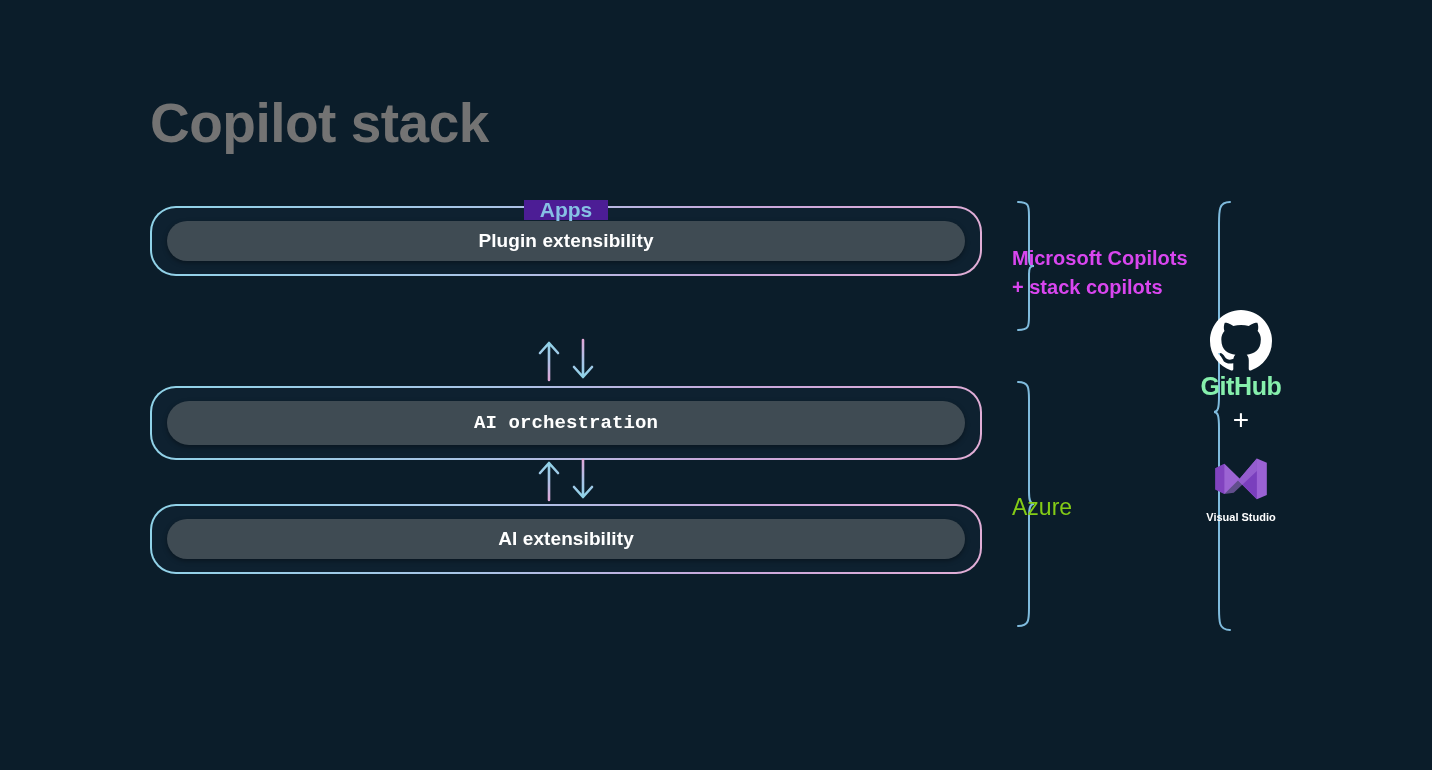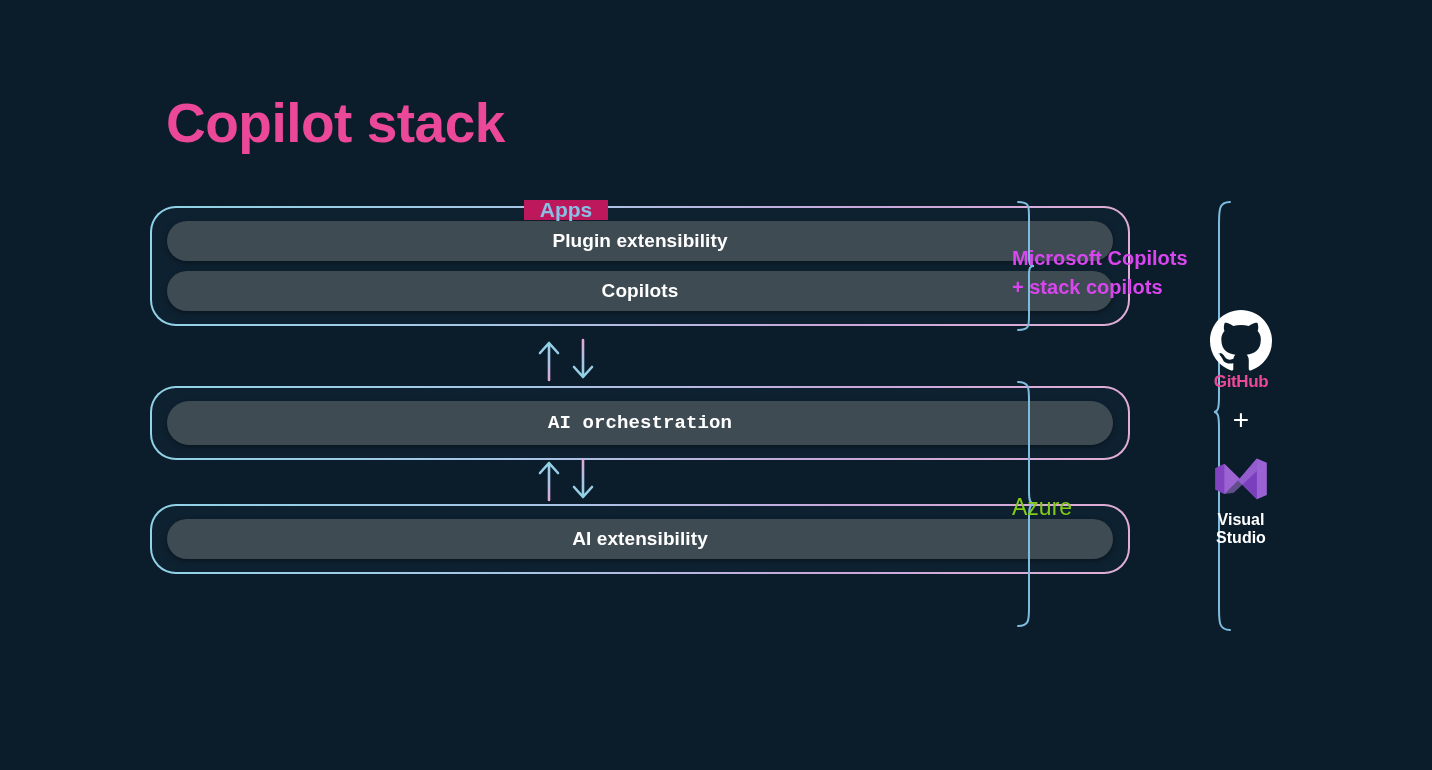--- a/index.html
+++ b/index.html
@@ -15,35 +15,35 @@
   #slide {
     position: relative;
     width: 1432px;
     height: 770px;
     background: #0b1d2a;
   }
 
   
   #page-title {
     position: absolute;
-    left: 166px;
+    left: 150px;
     top: 96px;
     font-size: 55px;
     font-weight: 700;
-    color: #ec4899;
+    color: #737373;
     letter-spacing: -0.5px;
     line-height: 1;
     white-space: nowrap;
   }
 
   
   .layer {
     position: absolute;
     left: 150px;
-    width: 980px;
+    width: 832px;
     border-radius: 26px;
     padding: 2px;
     background: linear-gradient(110deg, #8fd3e8 0%, #a8c4e6 40%, #c9a7db 70%, #e2aed6 100%);
   }
   .layer-inner {
     background: #0e2130;
     border-radius: 24px;
     padding: 13px 15px;
     display: flex;
     flex-direction: column;
@@ -75,21 +75,21 @@
     left: 0;
     top: 200px;
     width: 832px;
     margin-left: 150px;
     display: flex;
     align-items: center;
     justify-content: center;
     pointer-events: none;
   }
   #apps-legend .legend-text {
-    background: #be185d;
+    background: #4c1d95;
     color: #86c0e4;
     font-size: 21px;
     font-weight: 700;
     padding: 0 16px;
     line-height: 20px;
   }
 
   
   .arrows {
     position: absolute;
@@ -132,22 +132,22 @@
 
   
   #github-logo {
     position: absolute;
     left: 1192px;
     top: 310px;
     width: 98px;
     text-align: center;
   }
   #github-wordmark {
-    color: #ec4899;
-    font-size: 17px;
+    color: #86efac;
+    font-size: 25px;
     font-weight: 700;
     letter-spacing: -0.4px;
     margin-top: -4px;
   }
 
   #plus-sign {
     position: absolute;
     left: 1192px;
     top: 406px;
     width: 98px;
@@ -160,36 +160,35 @@
 
   #vs-logo {
     position: absolute;
     left: 1192px;
     top: 448px;
     width: 98px;
     text-align: center;
   }
   #vs-wordmark {
     color: #ffffff;
-    font-size: 16px;
+    font-size: 11px;
     font-weight: 600;
     margin-top: 1px;
   }
 </style>
 </head>
 <body>
 
 <div id="slide">
 
   <div id="page-title">Copilot stack</div>
 
   <div class="layer" id="layer-apps">
     <div class="layer-inner">
       <div class="pill">Plugin extensibility</div>
-      <div class="pill">Copilots</div>
     </div>
   </div>
 
   <div id="apps-legend">
     <span class="legend-text">Apps</span>
   </div>
 
   <div class="arrows" id="arrows-1">
     <svg width="28" height="44" viewBox="0 0 28 44">
       <defs>

